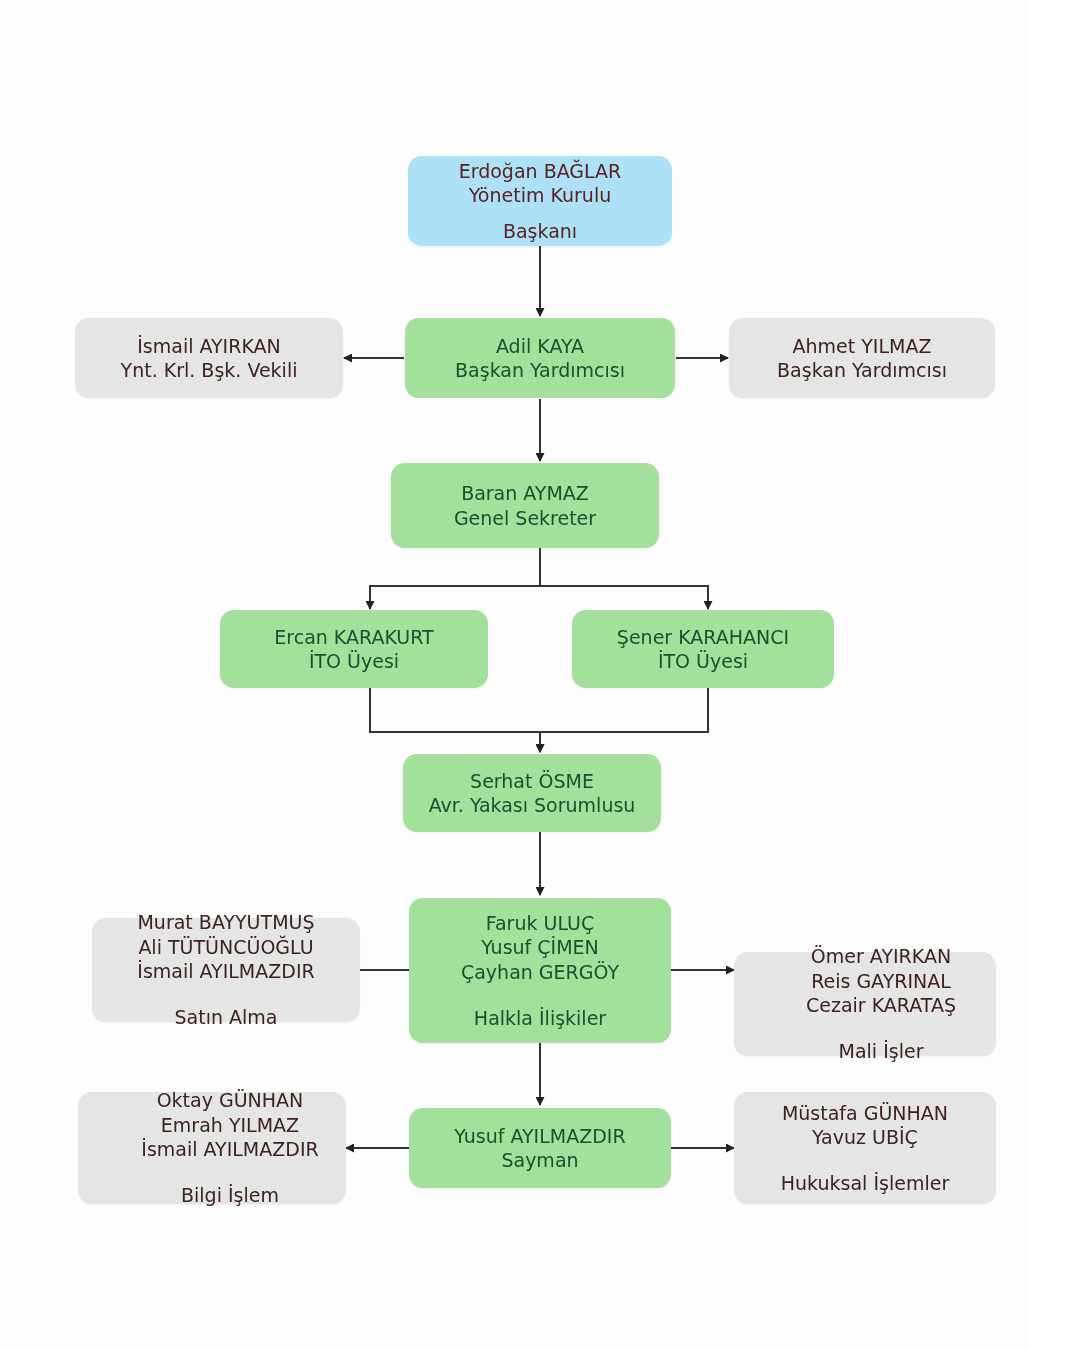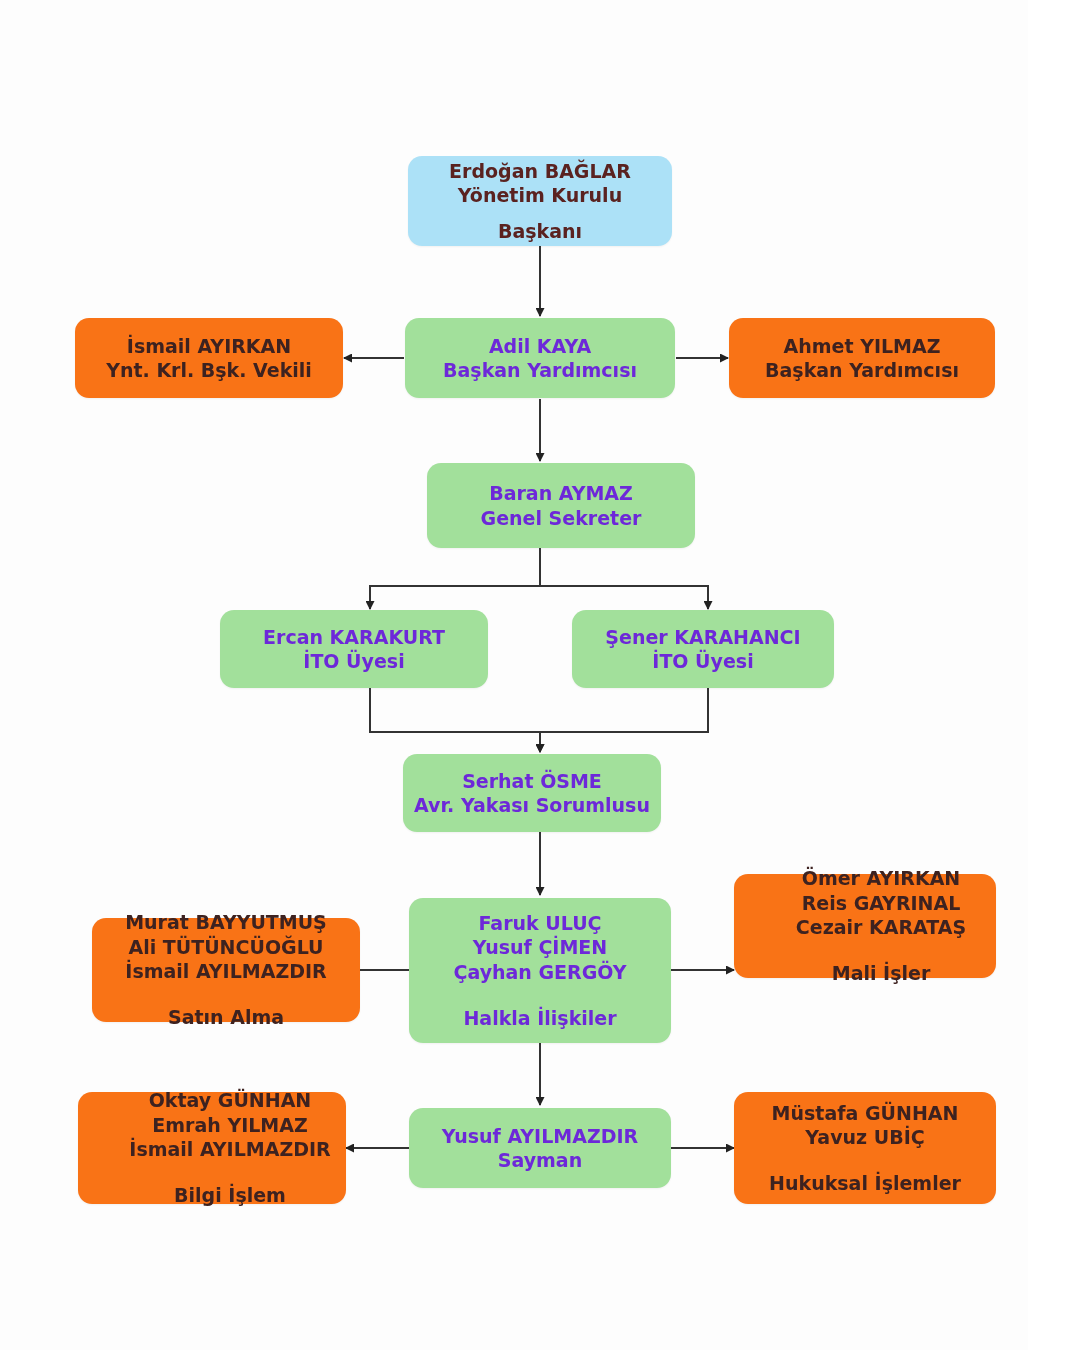--- a/index.html
+++ b/index.html
@@ -11,21 +11,20 @@
     width: 1080px;
     height: 1350px;
     font-family: "DejaVu Sans", "Liberation Sans", sans-serif;
     overflow: hidden;
   }
   #chart {
     position: relative;
     width: 1028px;
     height: 1350px;
     background: #fdfdfd;
-    font-weight: bold;
   }
   #wires {
     position: absolute;
     left: 0;
     top: 0;
     width: 1080px;
     height: 1350px;
     pointer-events: none;
   }
   .node {
@@ -38,22 +37,22 @@
     justify-content: center;
     text-align: center;
     color: #5a2220;
     line-height: 1.28;
     font-size: 19px;
     padding: 4px 8px;
     z-index: 2;
     box-shadow: 0 1px 2px rgba(0,0,0,0.05);
   }
   .node.blue  { background: #ace1f7; color: #5a2220; }
-  .node.green { background: #a2e09b; color: #6d28d9; }
-  .node.red   { background: #f97316; color: #3d2220; }
+  .node.green { background: #a2e09b; color: #14532d; }
+  .node.red   { background: #e5e5e5; color: #3d2220; }
   .node .names { white-space: pre-line; }
   .node .dept  { margin-top: 22px; white-space: pre-line; }
   .node .sub   { white-space: pre-line; }
 </style>
 </head>
 <body>
 
 <div id="chart">
 
   <svg id="wires" viewBox="0 0 1080 1350" xmlns="http://www.w3.org/2000/svg">
@@ -108,21 +107,21 @@
   <div class="node green" style="left:405px; top:318px; width:270px; height:80px;">
     <span class="names">Adil KAYA</span>
     <span class="sub">Başkan Yardımcısı</span>
   </div>
 
   <div class="node red" style="left:729px; top:318px; width:266px; height:80px;">
     <span class="names">Ahmet YILMAZ</span>
     <span class="sub">Başkan Yardımcısı</span>
   </div>
 
-  <div class="node green" style="left:427px; top:463px; width:268px; height:85px;">
+  <div class="node green" style="left:391px; top:463px; width:268px; height:85px;">
     <span class="names">Baran AYMAZ</span>
     <span class="sub">Genel Sekreter</span>
   </div>
 
   <div class="node green" style="left:220px; top:610px; width:268px; height:78px;">
     <span class="names">Ercan KARAKURT</span>
     <span class="sub">İTO Üyesi</span>
   </div>
 
   <div class="node green" style="left:572px; top:610px; width:262px; height:78px;">
@@ -142,21 +141,21 @@
     <span class="dept">Satın Alma</span>
   </div>
 
   <div class="node green" style="left:409px; top:898px; width:262px; height:145px;">
     <span class="names">Faruk ULUÇ
 Yusuf ÇİMEN
 Çayhan GERGÖY</span>
     <span class="dept">Halkla İlişkiler</span>
   </div>
 
-  <div class="node red" style="left:734px; top:874px; width:262px; height:104px;padding-left:40px;">
+  <div class="node red" style="left:734px; top:952px; width:262px; height:104px;padding-left:40px;">
     <span class="names">Ömer AYIRKAN
 Reis GAYRINAL
 Cezair KARATAŞ</span>
     <span class="dept">Mali İşler</span>
   </div>
 
   <div class="node red" style="left:78px; top:1092px; width:268px; height:112px;padding-left:44px;">
     <span class="names">Oktay GÜNHAN
 Emrah YILMAZ
 İsmail AYILMAZDIR</span>

